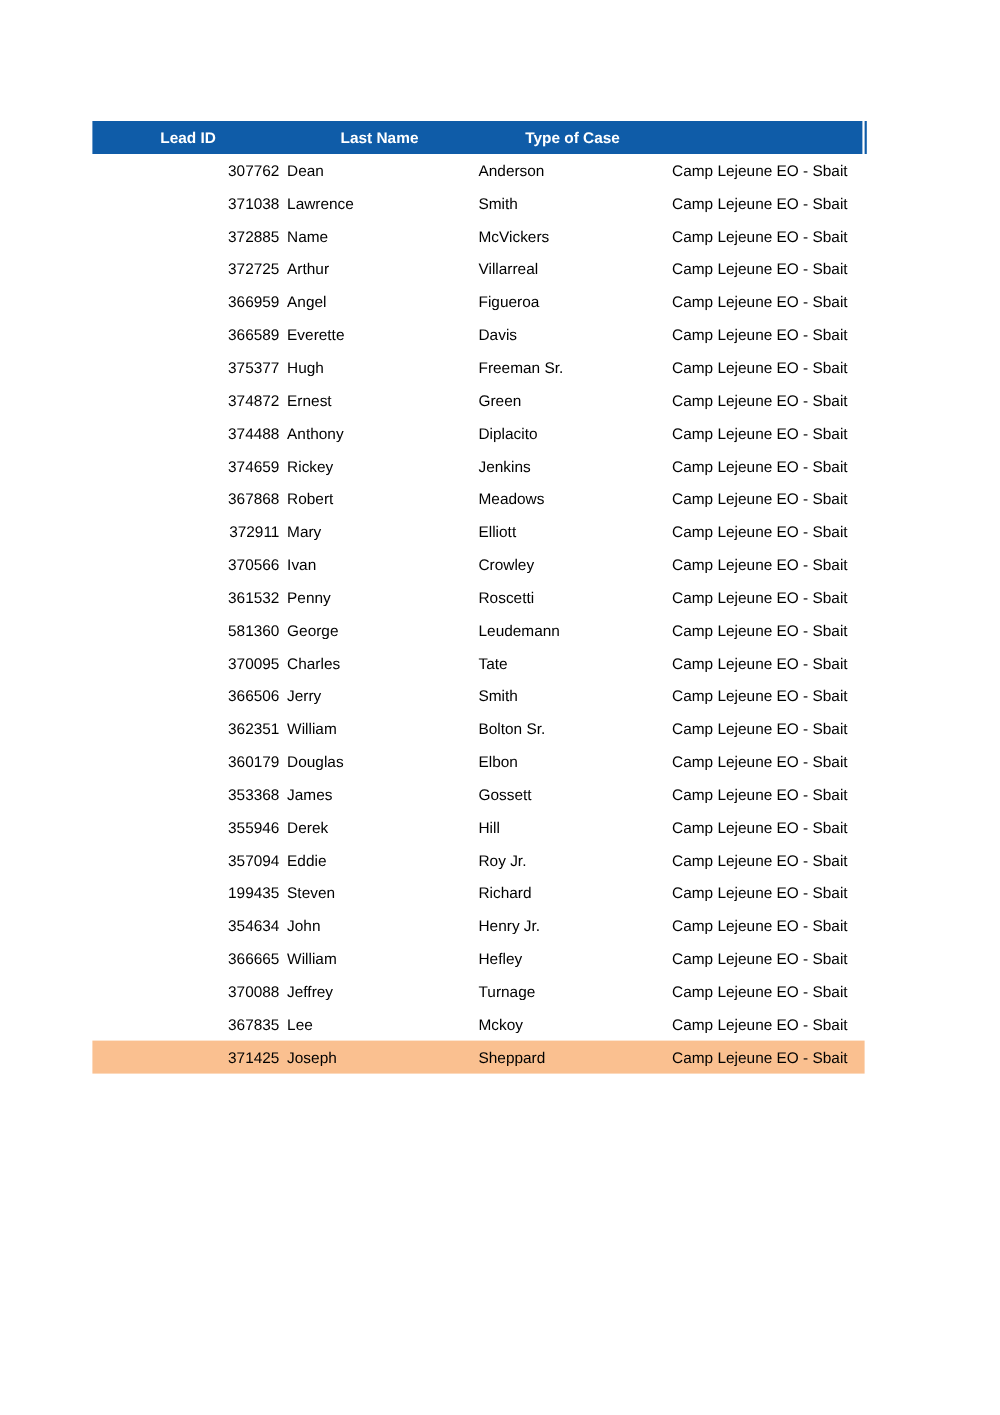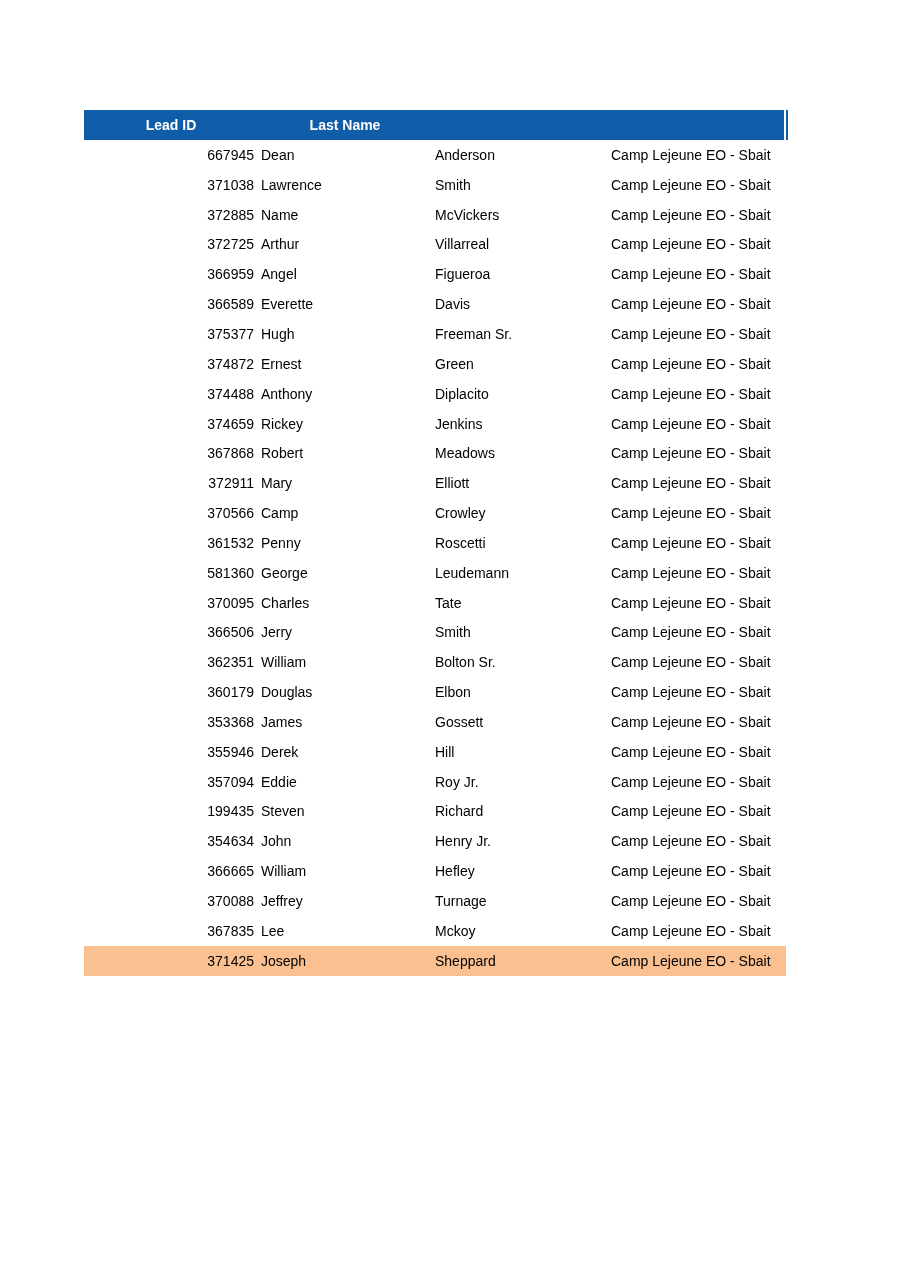--- a/index.html
+++ b/index.html
@@ -78,26 +78,27 @@
 </style>
 </head>
 <body style="color: rgb(0, 0, 0);">
 
 <div class="page">
   <div class="sheet">
 
     <div class="header-row">
       <div class="hc hc1">Lead ID</div>
       <div class="hc hc3">Last Name</div>
+      <div class="hc hc4">Type of Case</div>
       <div class="header-sliver"></div>
     </div>
 
     <div class="tbody">
         <div class="row">
-        <div class="c c1">667945</div>
+        <div class="c c1">307762</div>
         <div class="c c2">Dean</div>
         <div class="c c3">Anderson</div>
         <div class="c c4">Camp Lejeune EO - Sbait</div>
       </div>
         <div class="row">
         <div class="c c1">371038</div>
         <div class="c c2">Lawrence</div>
         <div class="c c3">Smith</div>
         <div class="c c4">Camp Lejeune EO - Sbait</div>
       </div>
@@ -156,21 +157,21 @@
         <div class="c c4">Camp Lejeune EO - Sbait</div>
       </div>
         <div class="row">
         <div class="c c1">372911</div>
         <div class="c c2">Mary</div>
         <div class="c c3">Elliott</div>
         <div class="c c4">Camp Lejeune EO - Sbait</div>
       </div>
         <div class="row">
         <div class="c c1">370566</div>
-        <div class="c c2">Camp</div>
+        <div class="c c2">Ivan</div>
         <div class="c c3">Crowley</div>
         <div class="c c4">Camp Lejeune EO - Sbait</div>
       </div>
         <div class="row">
         <div class="c c1">361532</div>
         <div class="c c2">Penny</div>
         <div class="c c3">Roscetti</div>
         <div class="c c4">Camp Lejeune EO - Sbait</div>
       </div>
         <div class="row">

